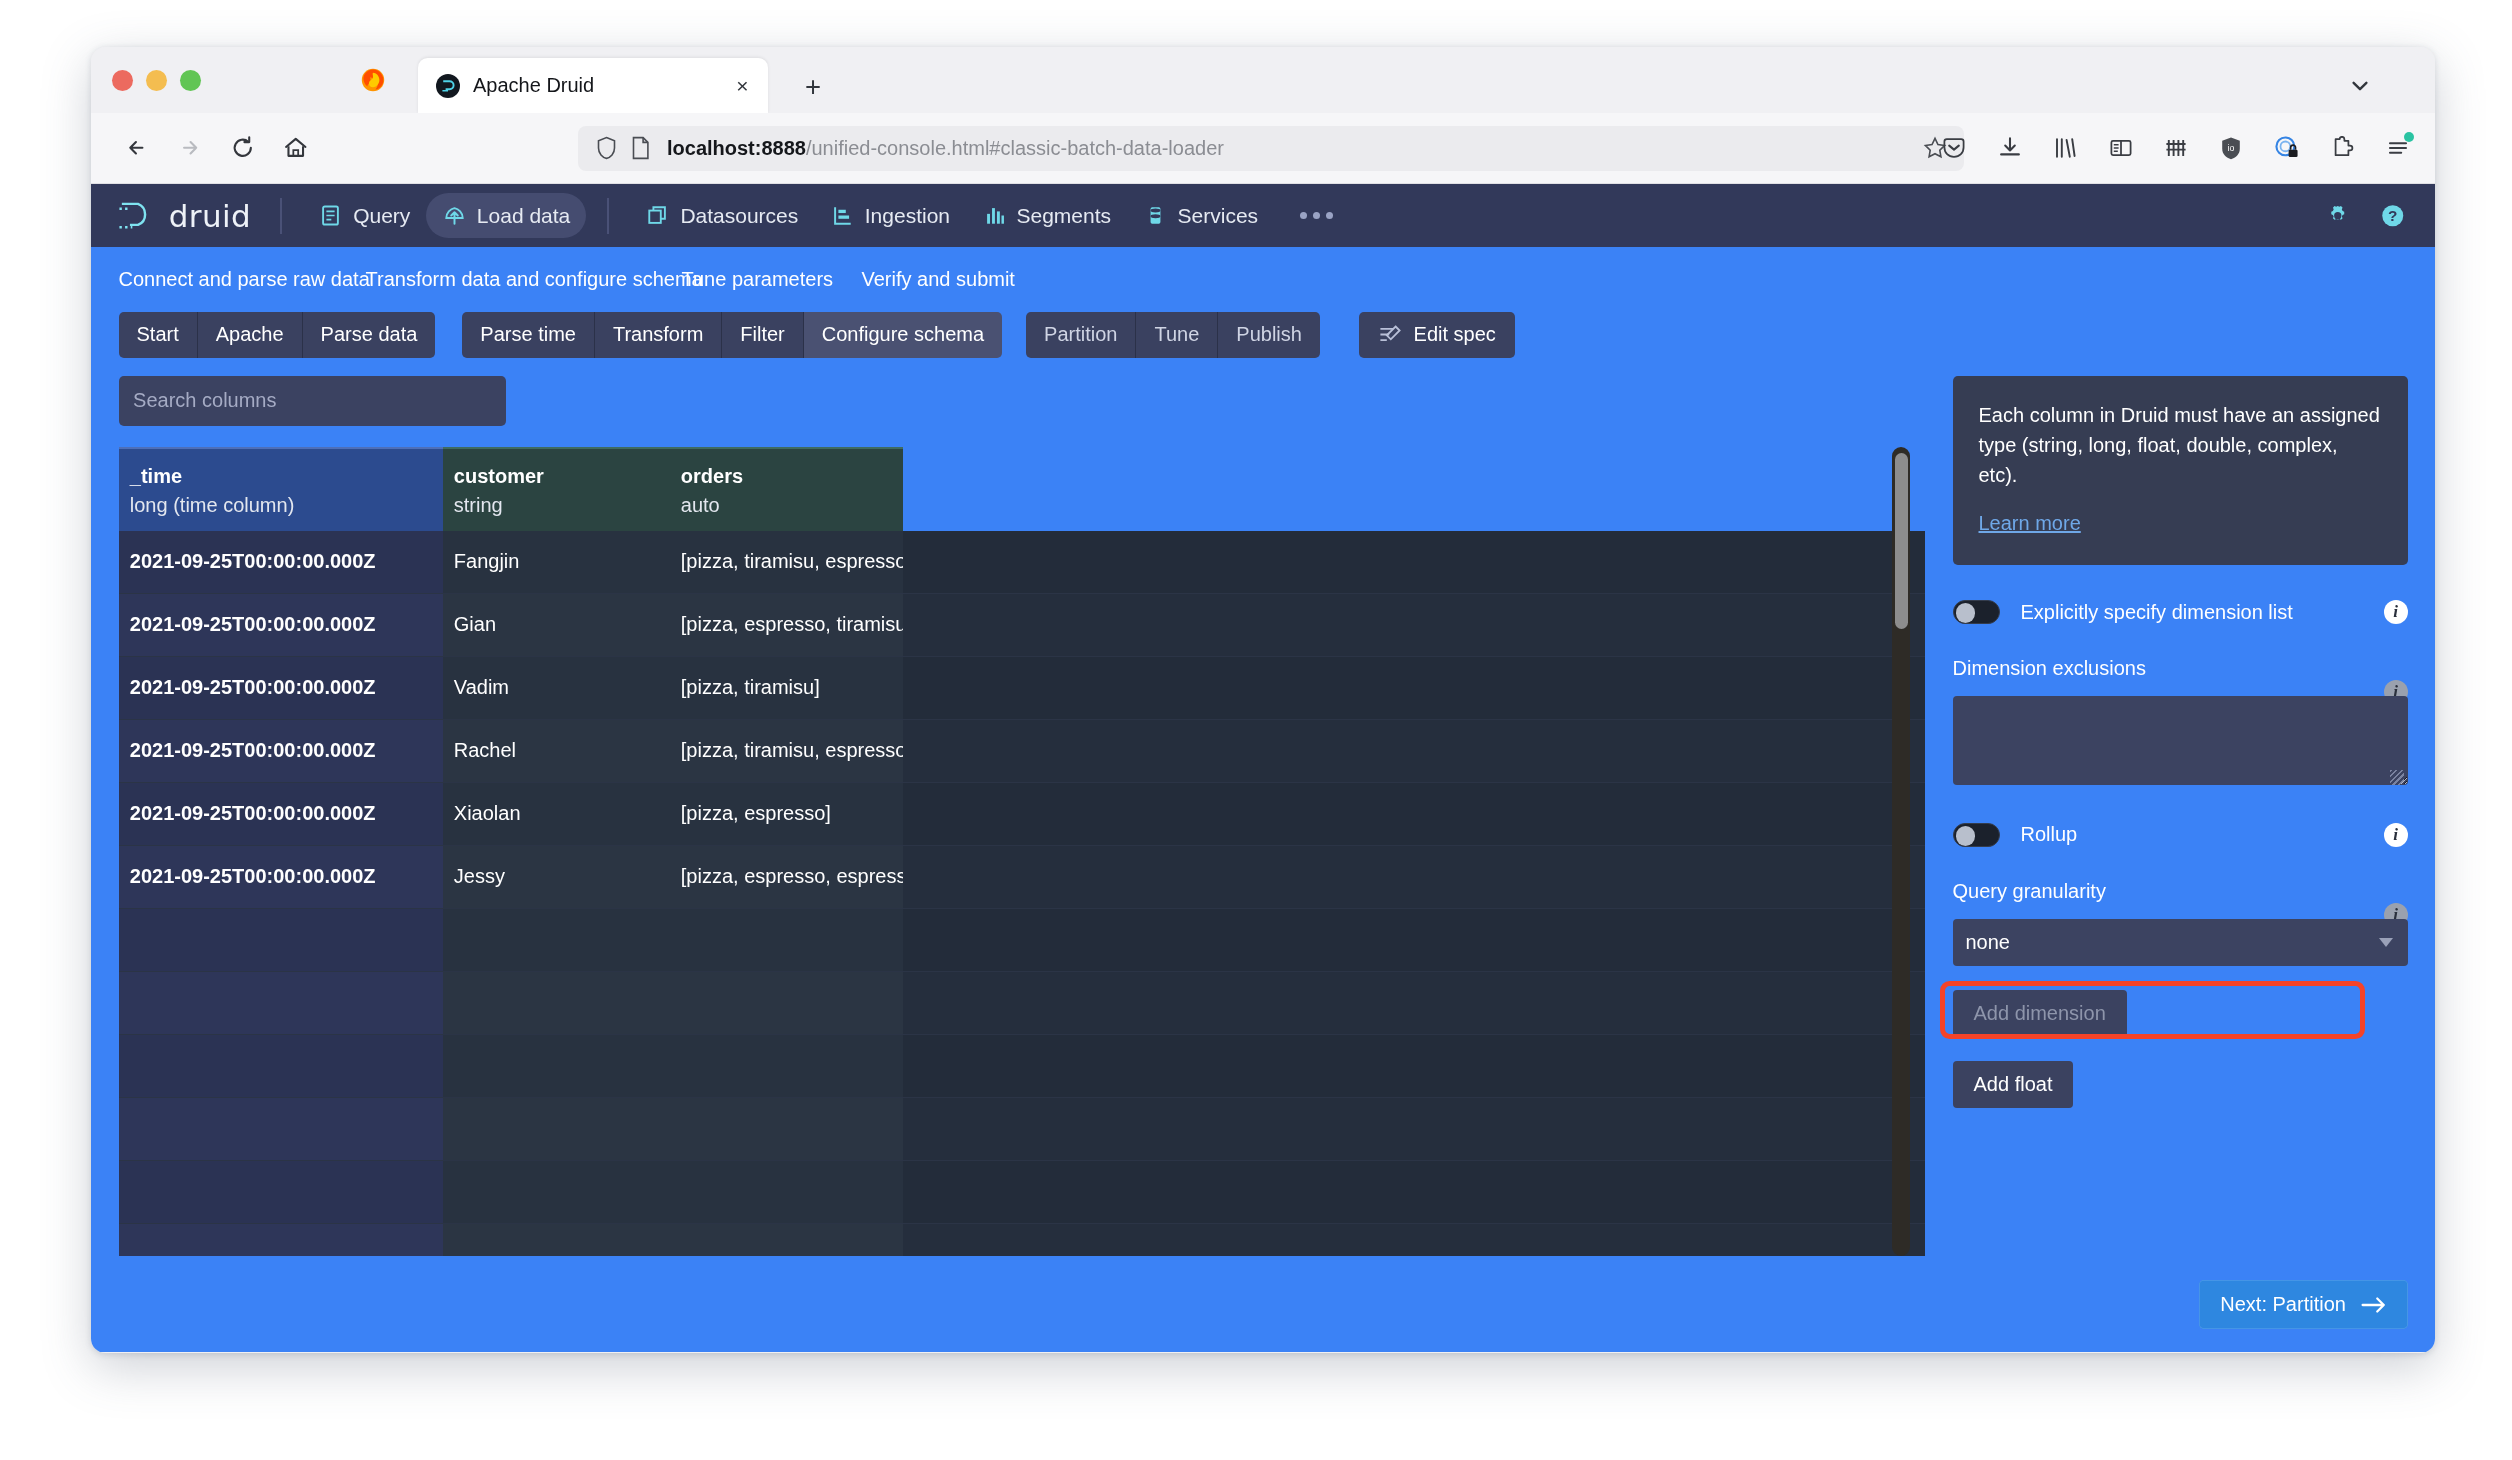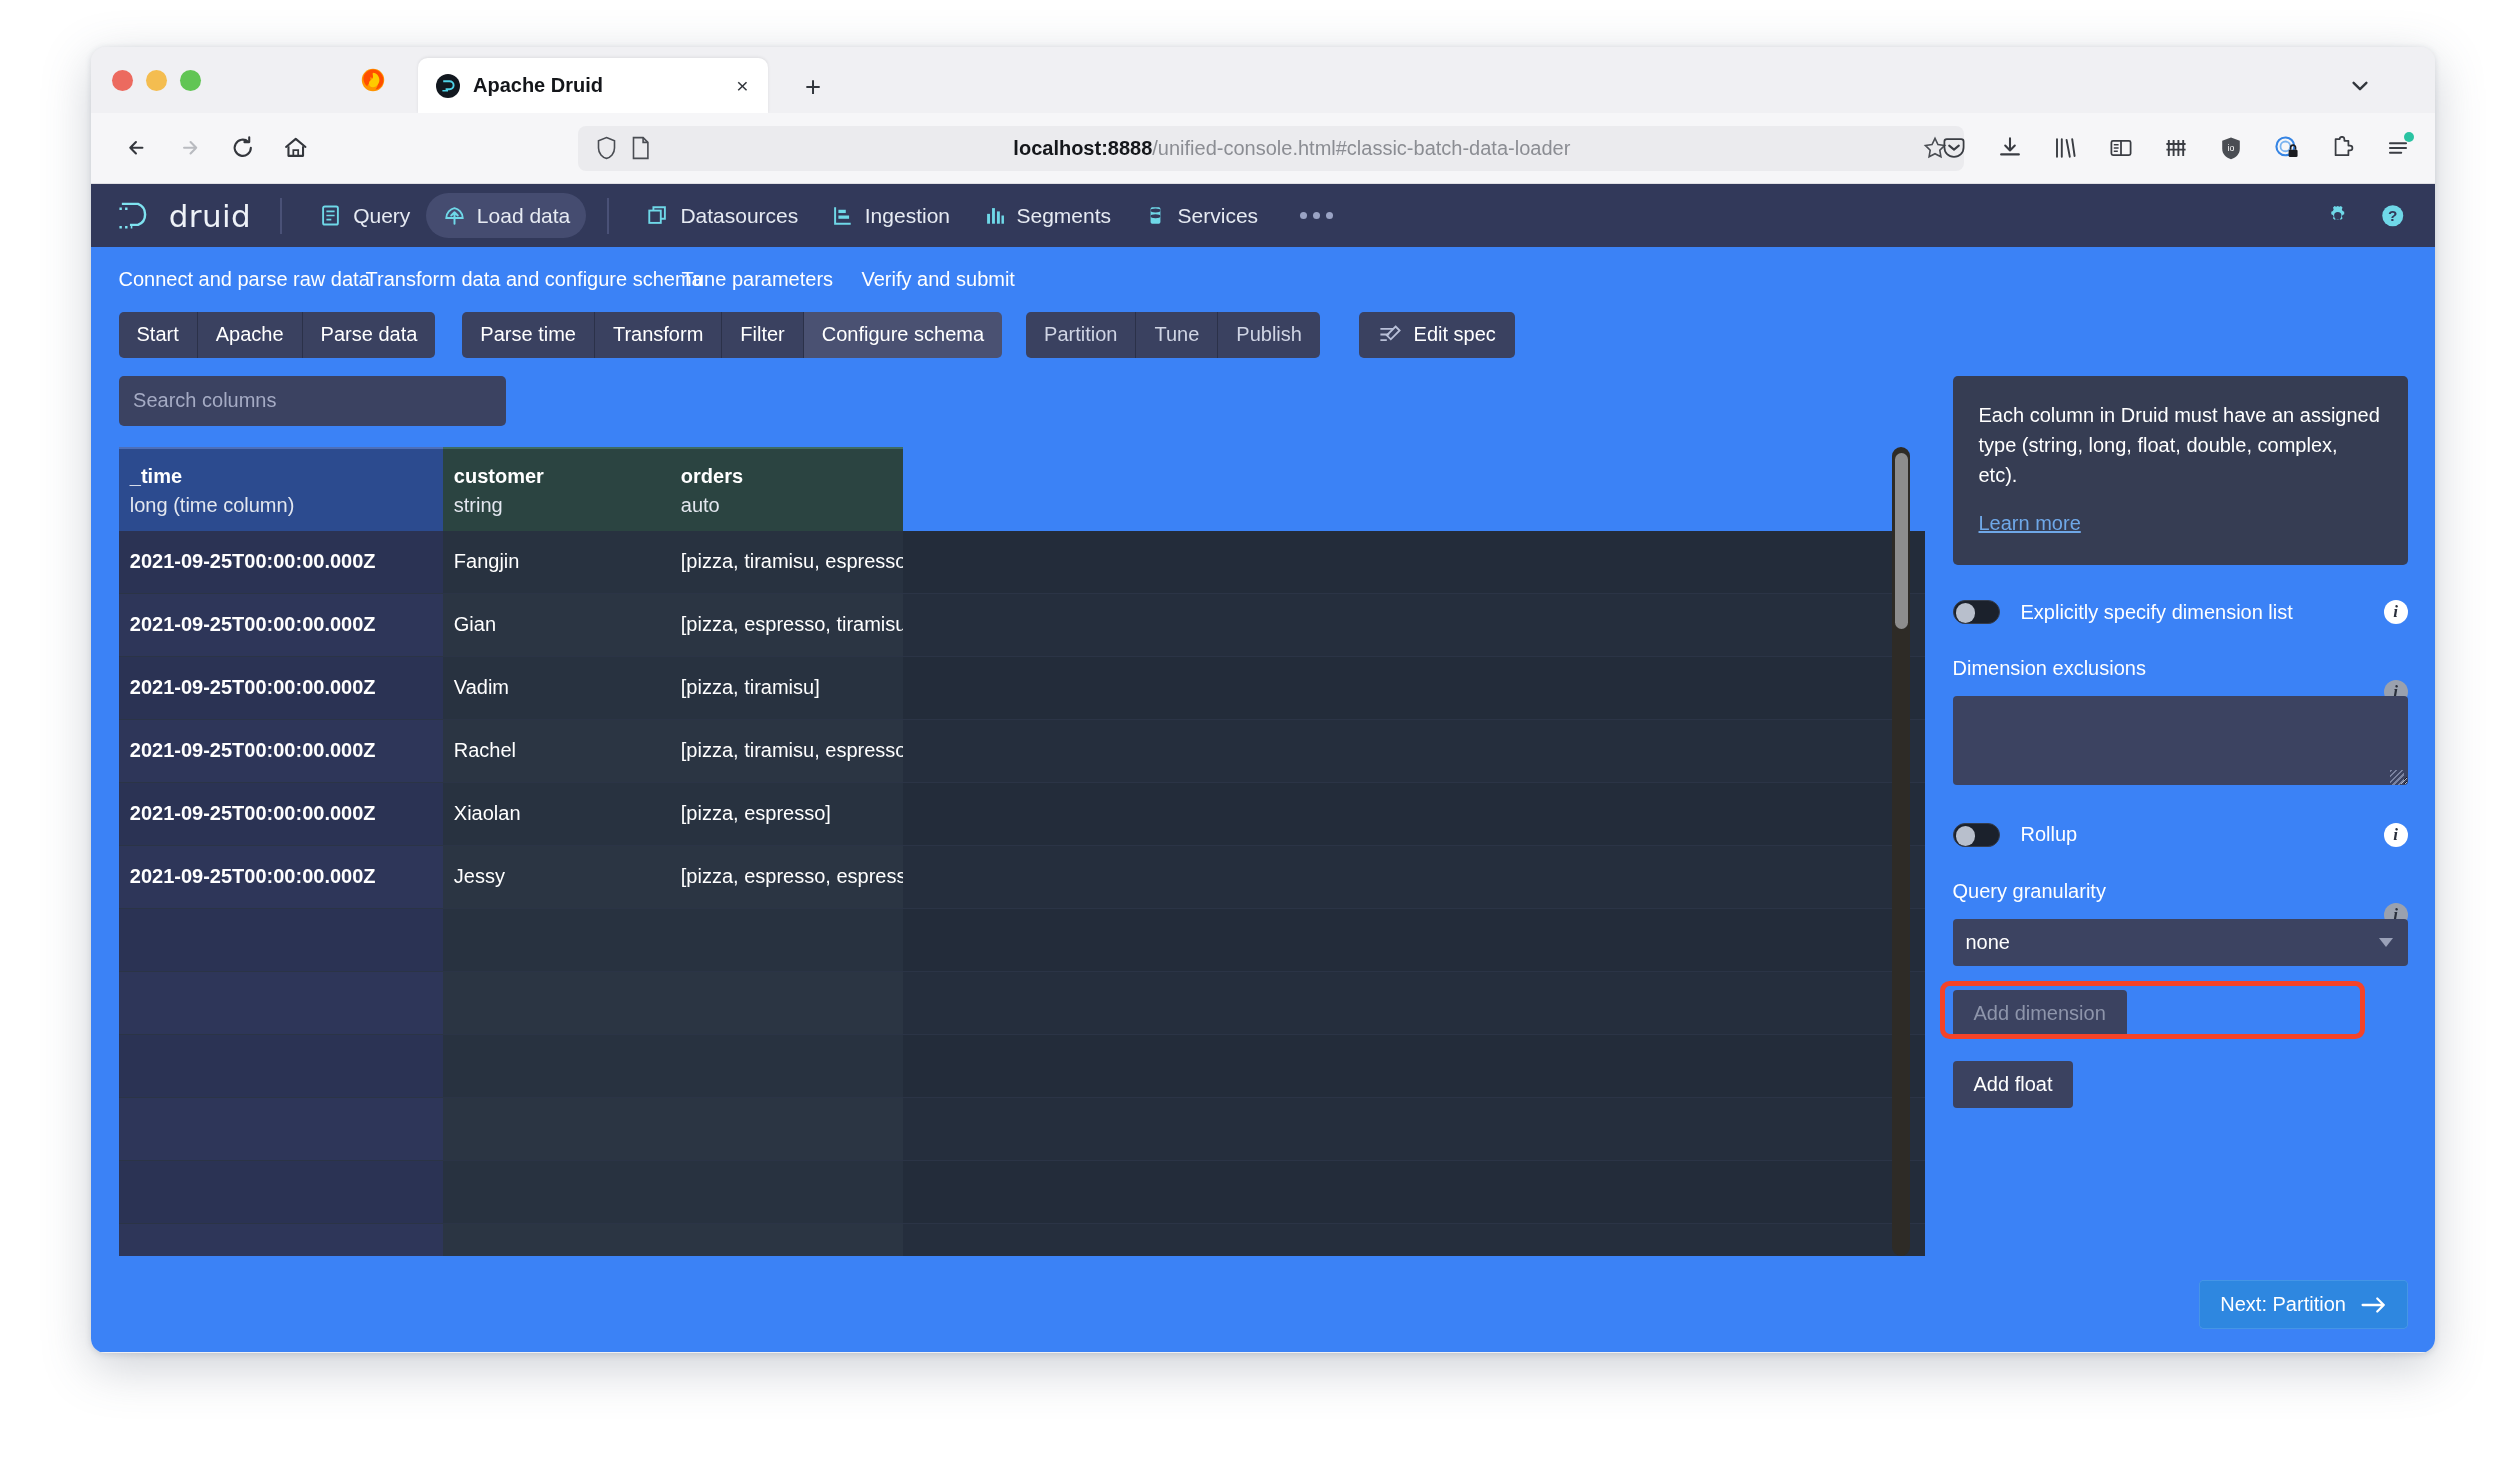--- a/index.html
+++ b/index.html
@@ -61,21 +61,20 @@
     border-radius: 50%;
     background: #12181f;
     display: flex; align-items: center; justify-content: center;
     flex: none;
   }
   #tab-title {
     margin-left: 13px;
     font-size: 20px; color: #14161a;
     white-space: nowrap; overflow: hidden;
     flex: 1;
-    font-weight: bold;
   }
   #tab-close {
     width: 32px; height: 32px; margin-right: 9.7px;
     display: flex; align-items: center; justify-content: center;
     color: #32363c; font-size: 21px; flex: none;
   }
   #new-tab-btn {
     position: absolute; left: 706px; top: 24px;
     width: 32px; height: 32px;
     display: flex; align-items: center; justify-content: center;
@@ -116,21 +115,20 @@
     display: flex; align-items: center; justify-content: center;
     flex: none;
   }
   #shield-icon-wrap { margin-left: 11.3px; }
   #url-text {
     margin-left: 9.7px;
     font-size: 20px;
     color: #8b8d93;
     white-space: nowrap;
     flex: 1;
-    text-align: center;
   }
   #url-text b { color: #15171b; font-weight: 700; }
   #bookmark-star {
     width: 36px; height: 36px; margin-right: 11.3px;
     display: flex; align-items: center; justify-content: center;
     flex: none;
   }
 
   #toolbar-icons {
     position: absolute; right: 19.4px;

